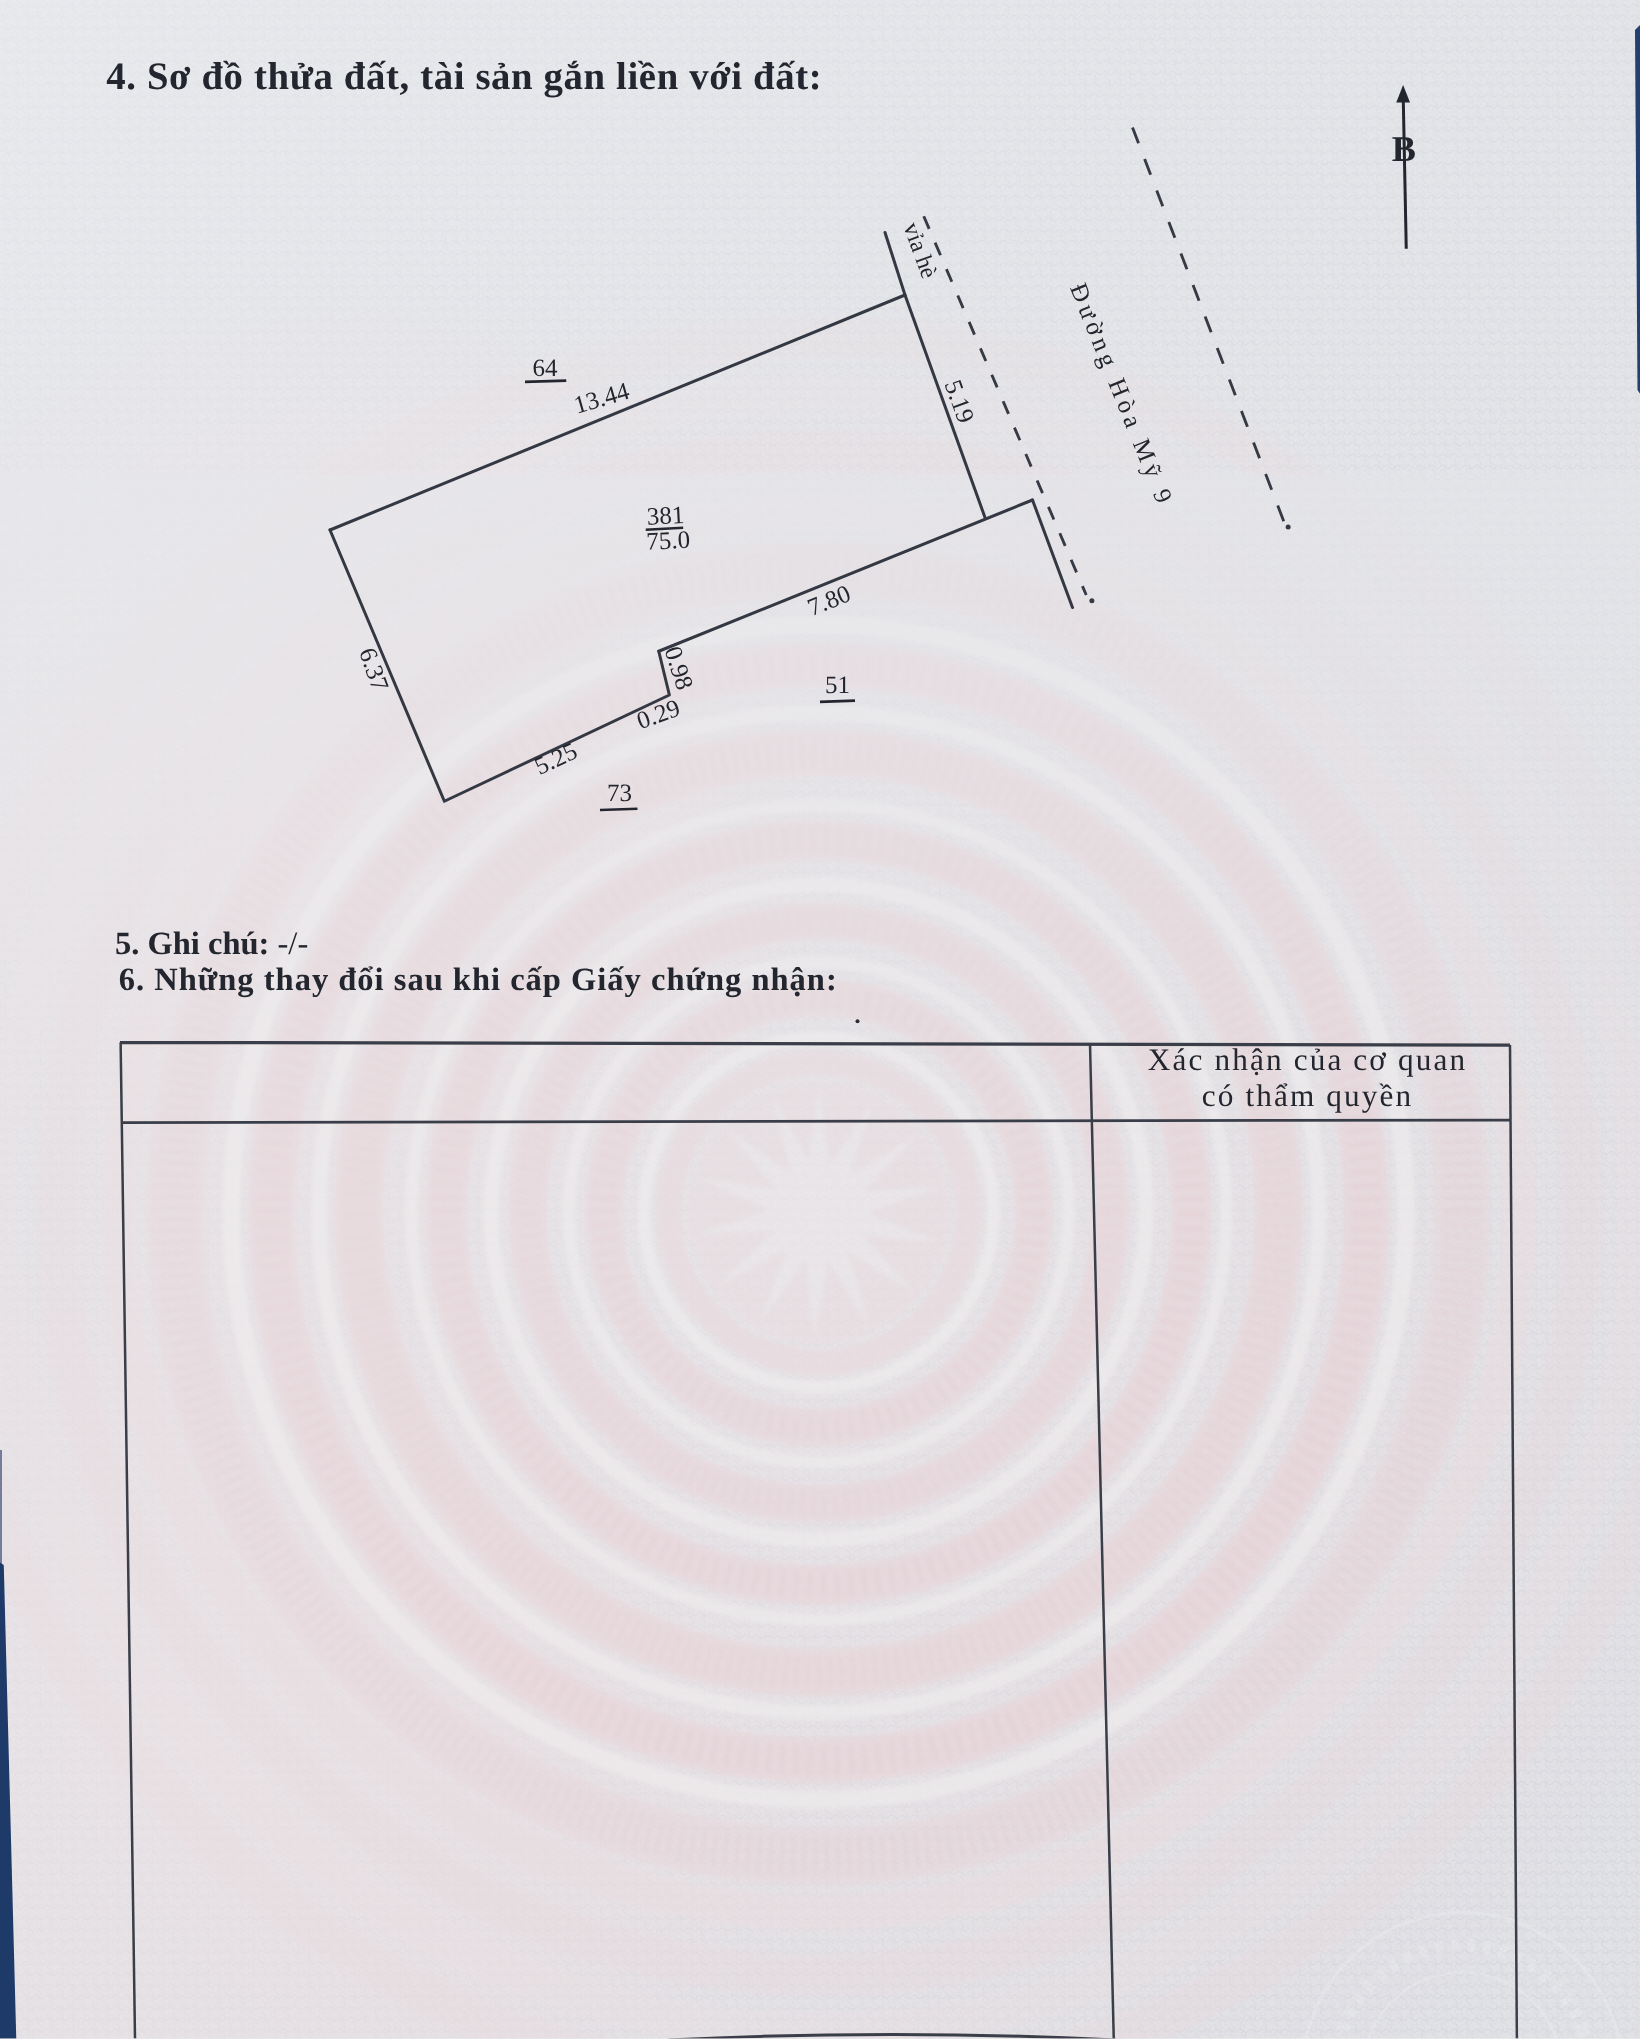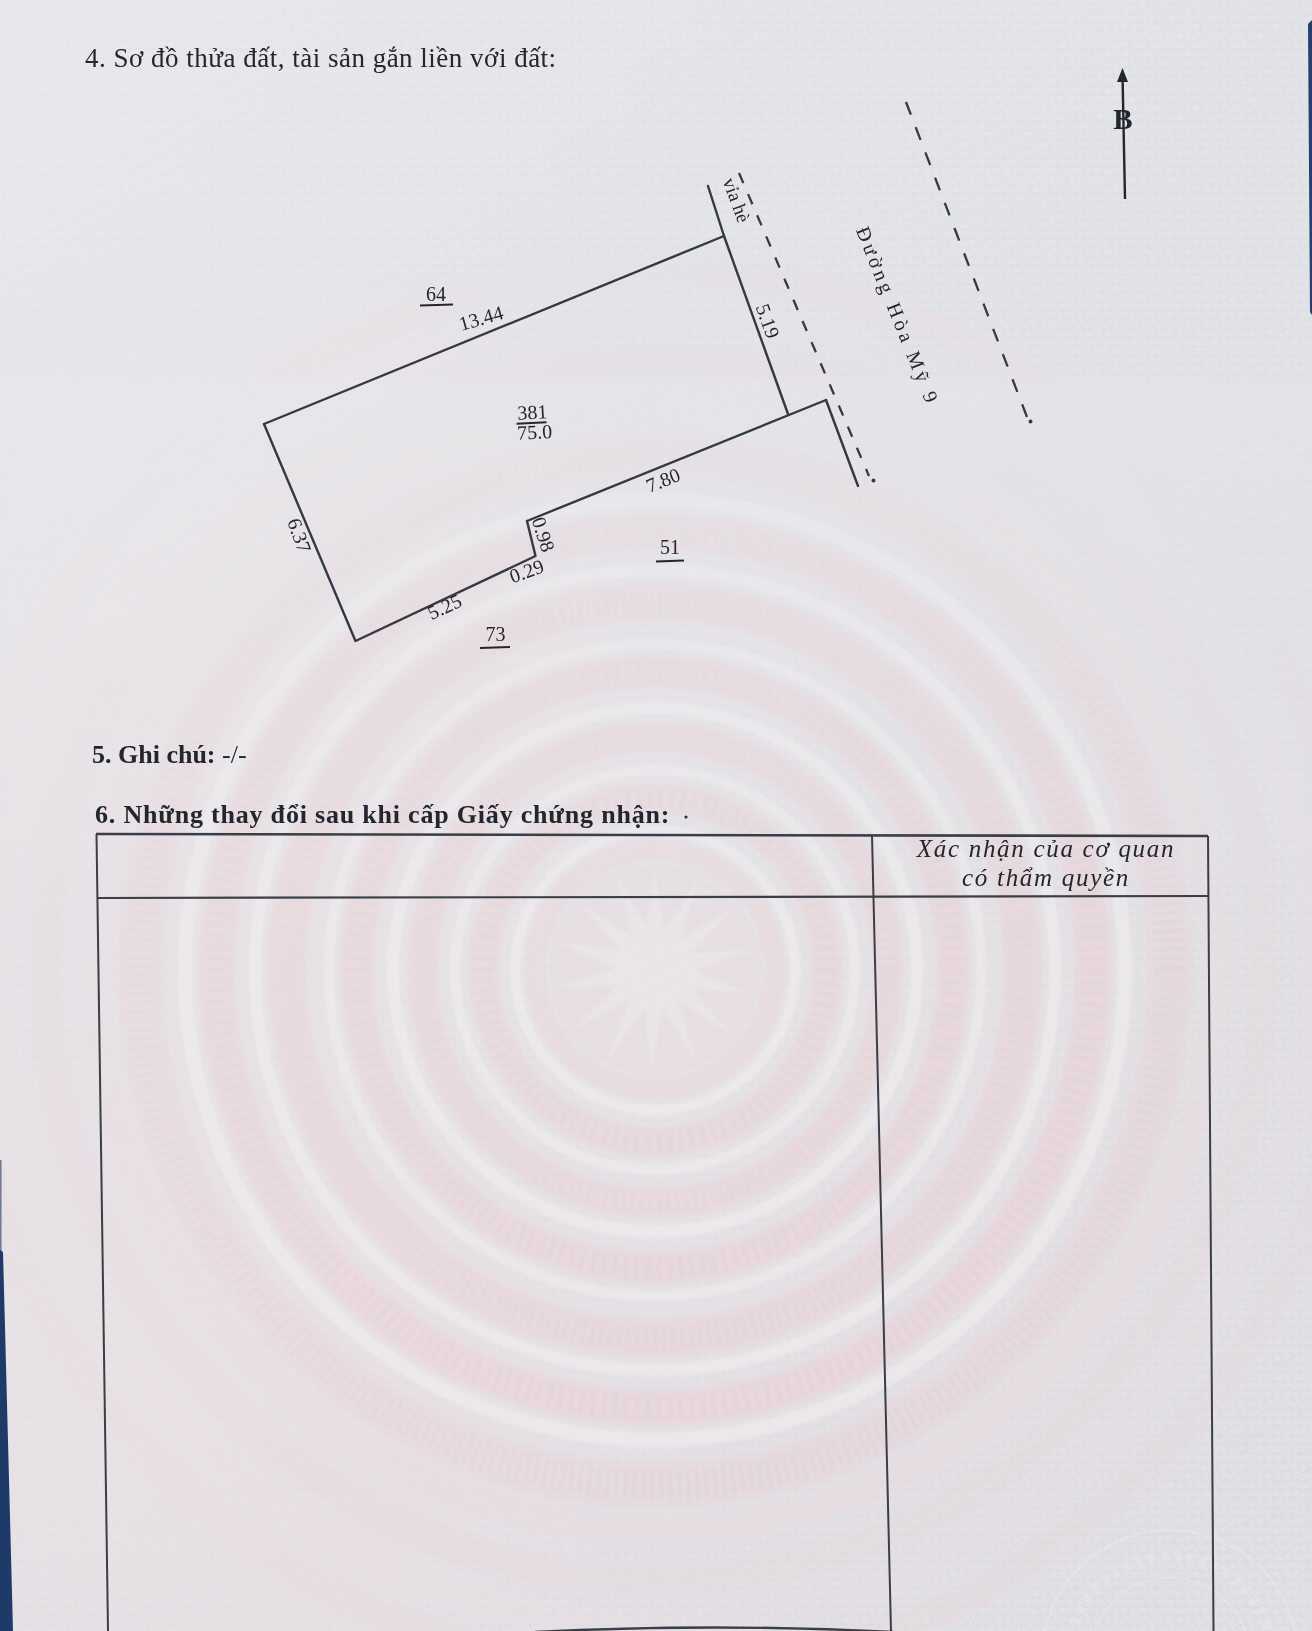--- a/index.html
+++ b/index.html
@@ -197,21 +197,21 @@
     <path d="M96.5,834 L108,1631" stroke-width="2"></path>
 
     <path d="M872,835 L891,1631" stroke-width="2"></path>
 
     <path d="M1208,836 L1213.5,1631" stroke-width="2"></path>
 
     <path d="M535,1632 Q714,1623 893,1632" stroke-width="2.4"></path>
   </g>
 </svg>
 
-<div class="abs" style="left:85px;top:43px;font-size:27px;font-weight:normal;letter-spacing:0.5px;">4. Sơ đồ thửa đất, tài sản gắn liền với đất:</div>
+<div class="abs" style="left:85px;top:43px;font-size:31px;font-weight:bold;letter-spacing:0.5px;">4. Sơ đồ thửa đất, tài sản gắn liền với đất:</div>
 
 <div class="abs" style="left:92px;top:740px;font-size:26px;font-weight:bold;">5. Ghi chú: <span style="font-weight:normal">-/-</span></div>
 
-<div class="abs" style="left:95px;top:800px;font-size:26px;font-weight:bold;letter-spacing:0.8px;">6. Những thay đổi sau khi cấp Giấy chứng nhận:</div>
-
-
-<div class="abs" style="left:878px;top:835px;width:336px;text-align:center;font-size:25px;line-height:28.5px;letter-spacing:1.7px;font-style:italic;">Xác nhận của cơ quan<br>có thẩm quyền</div>
+<div class="abs" style="left:95px;top:769px;font-size:26px;font-weight:bold;letter-spacing:0.8px;">6. Những thay đổi sau khi cấp Giấy chứng nhận:</div>
+
+
+<div class="abs" style="left:878px;top:835px;width:336px;text-align:center;font-size:25px;line-height:28.5px;letter-spacing:1.7px;">Xác nhận của cơ quan<br>có thẩm quyền</div>
 </div>
 
 </body></html>

